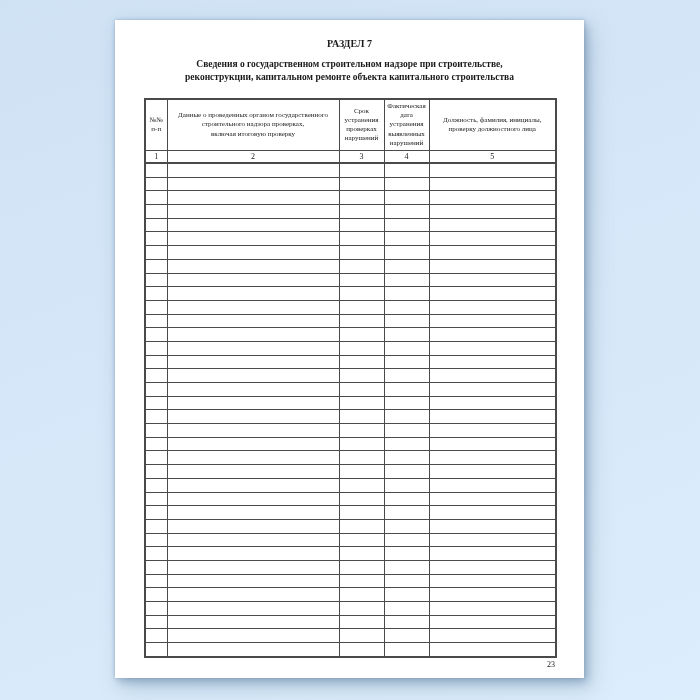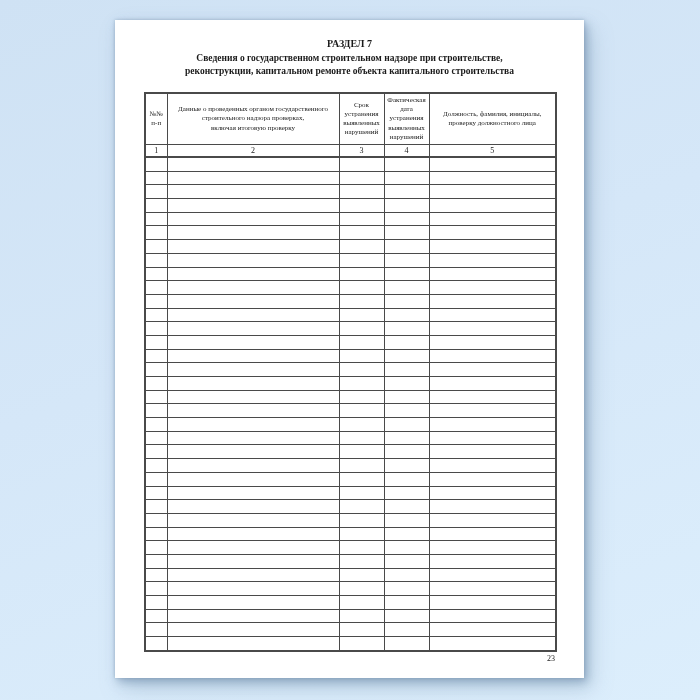--- a/index.html
+++ b/index.html
@@ -28,21 +28,21 @@
     font-size:10px;
     line-height:12px;
     white-space:pre-line;
   }
   .subtitle{
     text-align:center;
     font-weight:bold;
     font-size:9.5px;
     line-height:12.5px;
     white-space:pre-line;
-    margin-top:2px;
+    margin-top:8px;
   }
   table.form{
     width:411px;
     table-layout:fixed;
     border-collapse:collapse;
     margin-top:15px;
     border:2px solid #4a4a4a;
   }
   table.form th,
   table.form td{
@@ -97,21 +97,21 @@
       </colgroup>
       <thead>
         <tr class="hdr">
           <th>№№
 п-п</th>
           <th>Данные о проведенных органом государственного
 строительного надзора проверках,
 включая итоговую проверку</th>
           <th>Срок
 устранения
-выявленных
+проверках
 нарушений</th>
           <th>Фактическая
 дата
 устранения
 выявленных
 нарушений</th>
           <th>Должность, фамилия, инициалы,
 проверку должностного лица</th>
         </tr>
         <tr class="nums">

